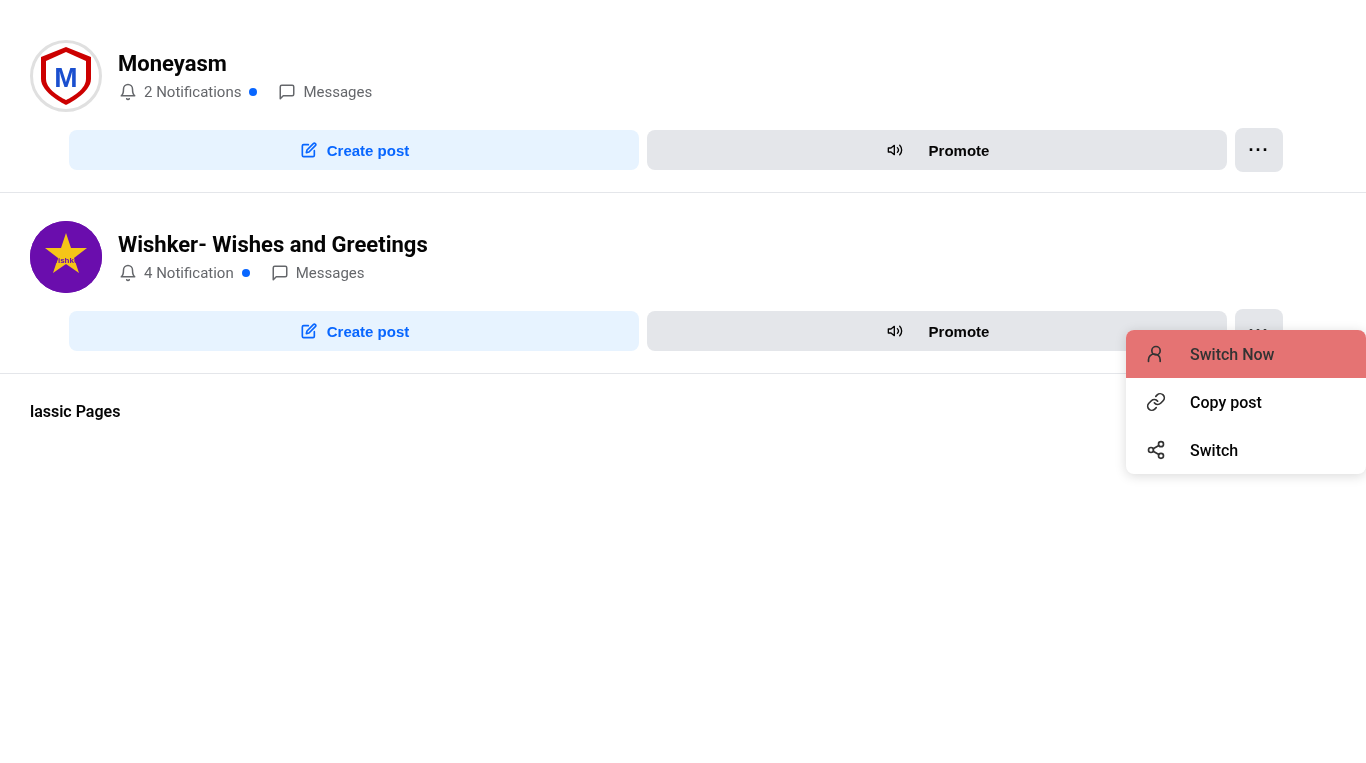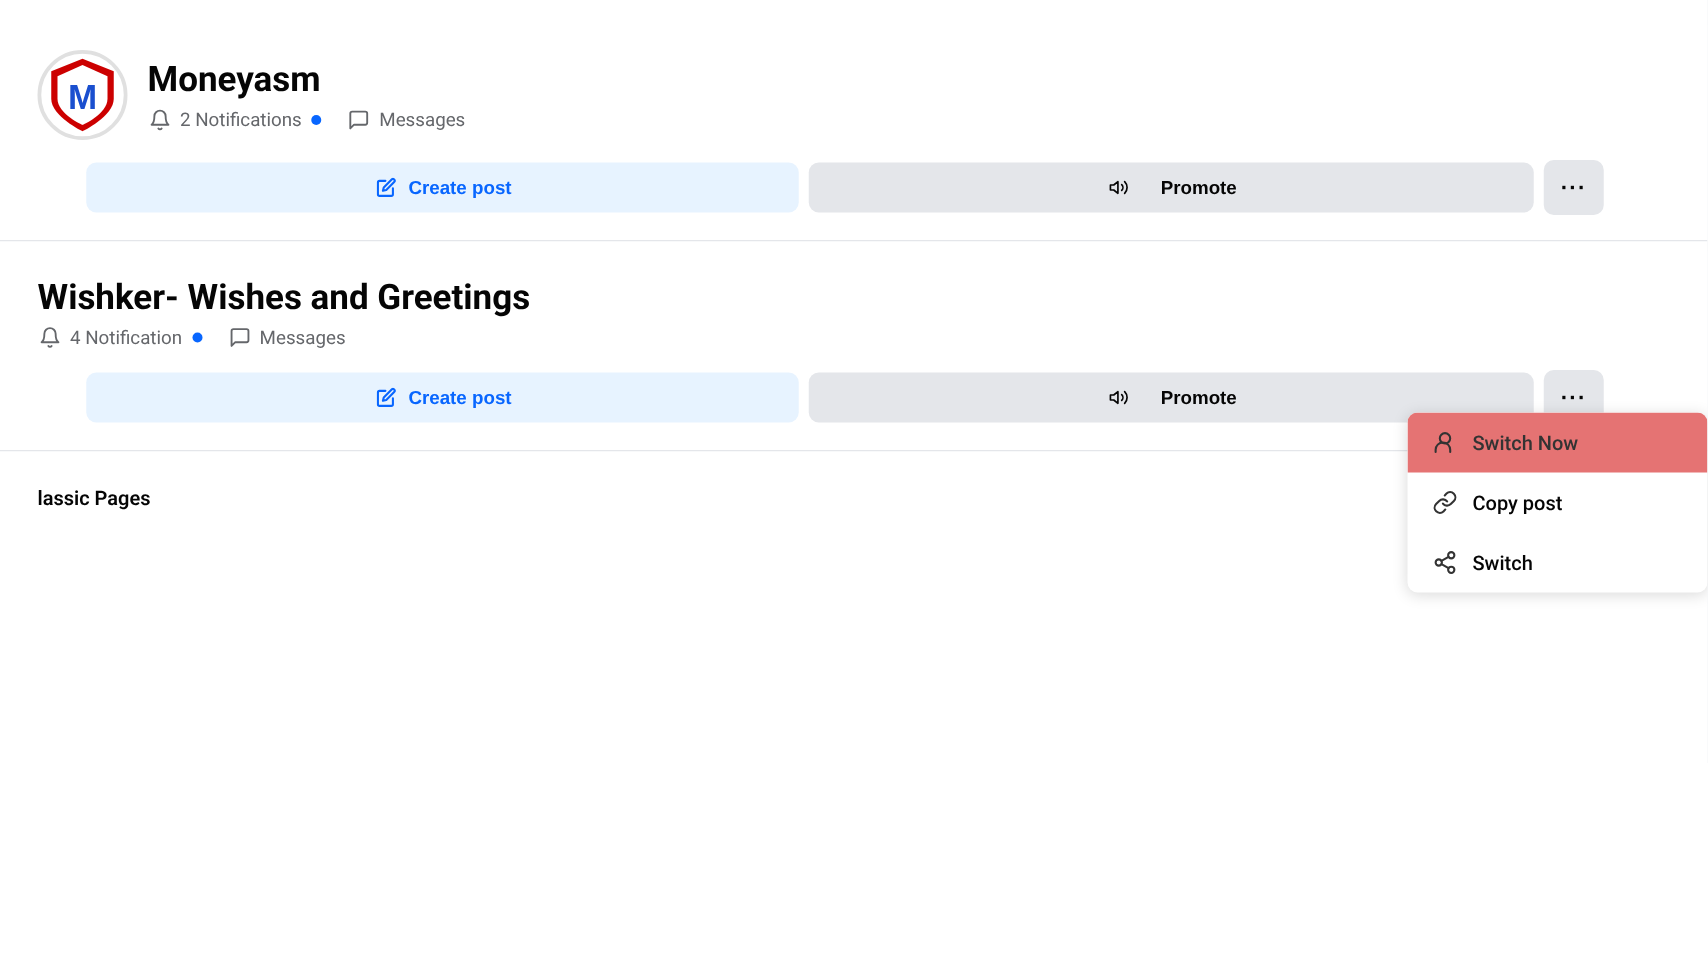--- a/index.html
+++ b/index.html
@@ -59,21 +59,21 @@
       position: relative;
     }
 
     .page-info {
       display: flex;
       flex-direction: column;
       gap: 6px;
     }
 
     .page-name {
-      font-size: 28px;
+      font-size: 22px;
       font-weight: 700;
       color: #050505;
     }
 
     .page-meta {
       display: flex;
       align-items: center;
       gap: 20px;
       color: #65676b;
       font-size: 15px;
@@ -168,21 +168,21 @@
       border-radius: 8px;
       box-shadow: 0 2px 12px rgba(0,0,0,0.15);
       min-width: 240px;
       overflow: hidden;
       z-index: 100;
     }
 
     .dropdown-item {
       display: flex;
       align-items: center;
-      gap: 12px;
+      gap: 24px;
       padding: 14px 20px;
       font-size: 16px;
       font-weight: 500;
       color: #050505;
       cursor: pointer;
     }
 
     .dropdown-item.switch-now {
       background: #e57373;
       color: #333;
@@ -263,20 +263,29 @@
       </button>
       <button class="btn-more">
         <span>···</span>
       </button>
     </div>
   </div>
 
   <div class="page-card">
     <div class="page-header">
 
+      <div class="wishker-logo">
+        <svg width="72" height="72" viewBox="0 0 72 72" xmlns="http://www.w3.org/2000/svg">
+          <circle cx="36" cy="36" r="36" fill="#6a0dad"></circle>
+
+          <polygon points="36,12 41,27 57,27 44,37 49,52 36,43 23,52 28,37 15,27 31,27" fill="#f5c518"></polygon>
+
+          <text x="36" y="42" text-anchor="middle" font-size="8" font-weight="700" fill="#6a0dad" font-family="Arial, sans-serif">Wishker</text>
+        </svg>
+      </div>
 
       <div class="page-info">
         <span class="page-name">Wishker- Wishes and Greetings</span>
         <div class="page-meta">
           <div class="meta-item">
             <span class="svg-icon">
               <svg width="18" height="20" viewBox="0 0 24 24" fill="none" stroke="#65676b" stroke-width="2" stroke-linecap="round" stroke-linejoin="round">
                 <path d="M18 8A6 6 0 0 0 6 8c0 7-3 9-3 9h18s-3-2-3-9"></path>
                 <path d="M13.73 21a2 2 0 0 1-3.46 0"></path>
               </svg>

